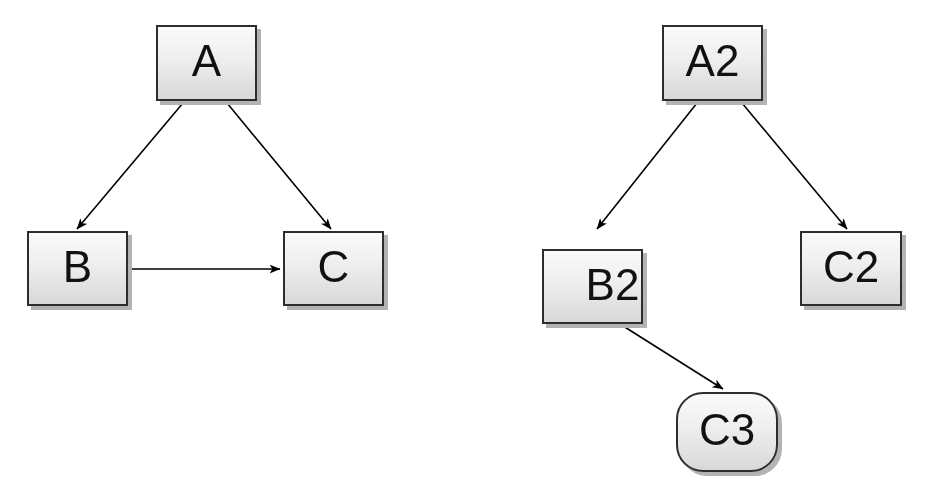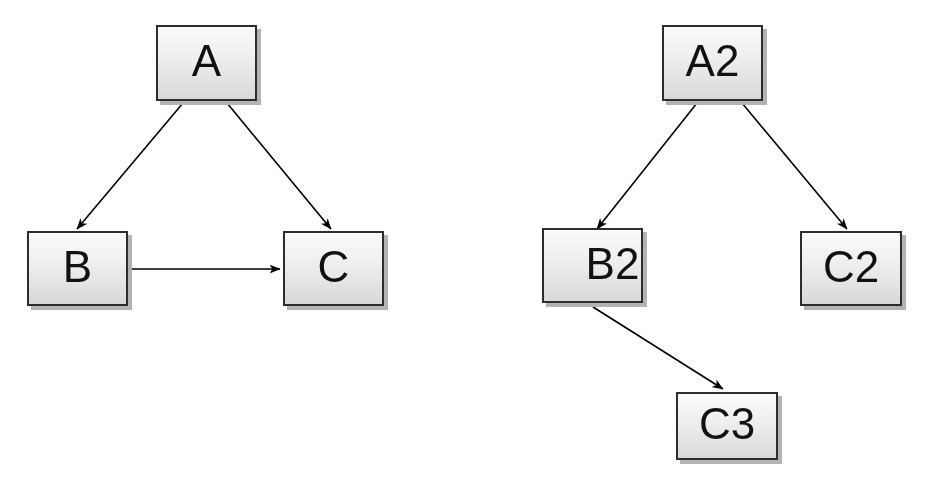--- a/index.html
+++ b/index.html
@@ -38,23 +38,23 @@
     line-height: 1;
     color: #111111;
     padding-bottom: 4px;
   }
   
   .pos-a  { left: 156px; top: 25px;  height: 76px; }
   .pos-b  { left: 27px;  top: 231px; }
   .pos-c  { left: 283px; top: 231px; }
   
   .pos-a2 { left: 662px; top: 25px;  height: 76px; }
-  .pos-b2 { left: 542px; top: 228px; padding-left: 40px; }
+  .pos-b2 { left: 542px; top: 249px; padding-left: 40px; }
   .pos-c2 { left: 800px; top: 231px; height: 75px; width: 102px; }
-  .pos-c3 { left: 676px; top: 392px; height: 68px; width: 102px; }
+  .pos-c3 { left: 676px; top: 392px; height: 80px; width: 102px; border-radius: 27px; }
   .edge {
     stroke: #000000;
     stroke-width: 1.6;
     fill: none;
   }
 </style>
 </head>
 <body>
 
 <div class="canvas">

